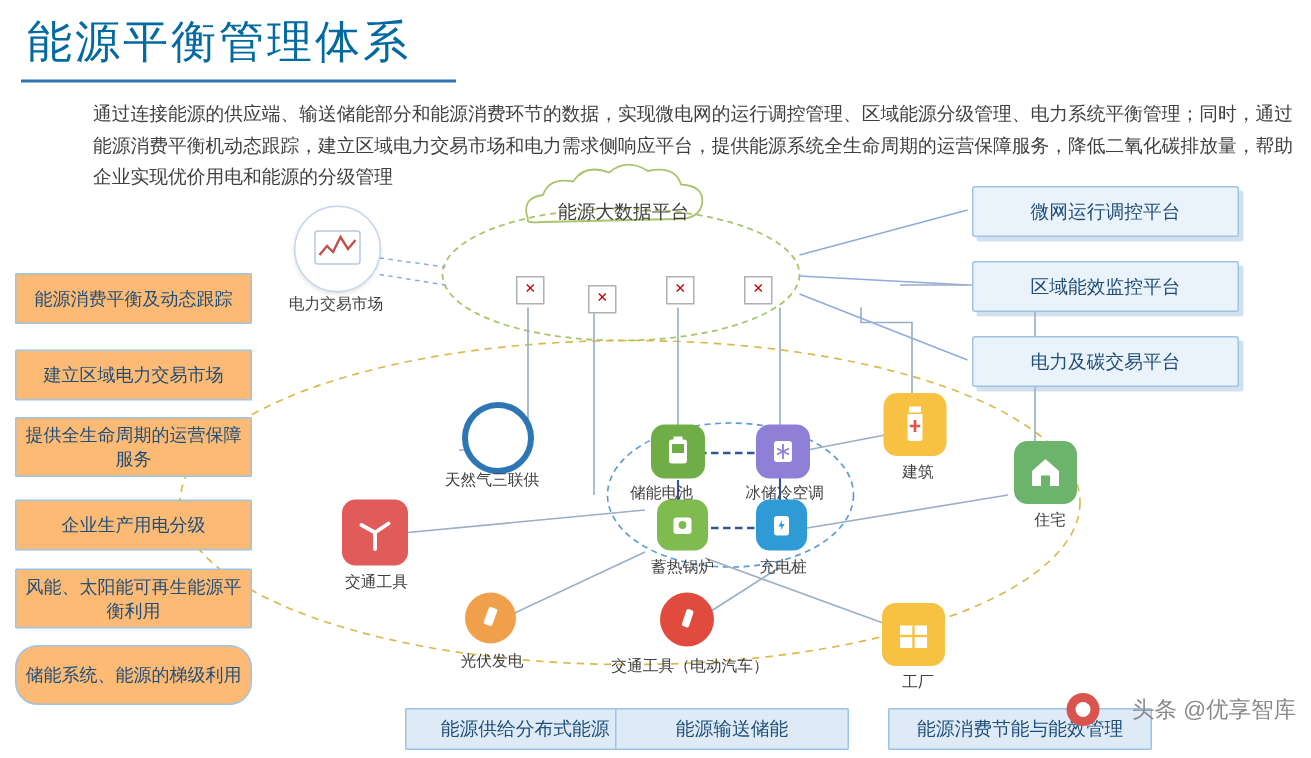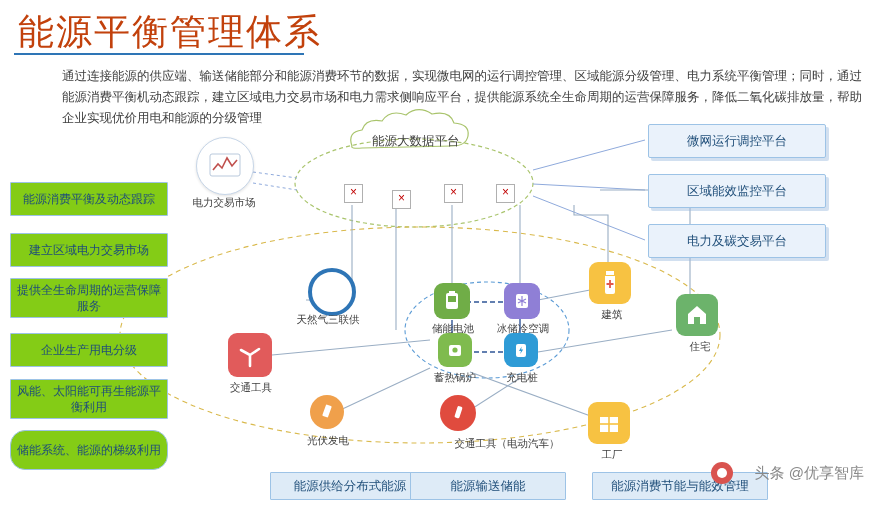--- a/index.html
+++ b/index.html
@@ -1,25 +1,25 @@
 <!DOCTYPE html>
 <html><head>
 <meta charset="utf-8">
 <style>
   html,body{margin:0;padding:0;}
   body{width:874px;height:505px;background:#ffffff;font-family:"Liberation Sans","DejaVu Sans",sans-serif;overflow:hidden;position:relative;}
   #root{position:relative;width:874px;height:505px;}
 
-  .title{position:absolute;left:18px;top:8px;font-size:36px;color:#c2410c;letter-spacing:2px;}
+  .title{position:absolute;left:18px;top:8px;font-size:30px;color:#0369a1;letter-spacing:2px;}
   .title-rule{position:absolute;left:14px;top:53px;width:290px;height:2px;background:#2e75b6;}
 
   .intro{position:absolute;left:62px;top:66px;width:800px;font-size:12.5px;line-height:21px;color:#404040;text-align:justify;}
 
   
-  .lbox{position:absolute;left:10px;width:158px;border:1px solid #9dc3e6;background:#84cc16;color:#1f4e79;
+  .lbox{position:absolute;left:10px;width:158px;border:1px solid #9dc3e6;background:#fdba74;color:#1f4e79;
         font-size:12px;display:flex;align-items:center;justify-content:center;text-align:center;border-radius:1px;line-height:16px;padding:0 4px;box-sizing:border-box;}
 
   
   .rbox{position:absolute;width:178px;height:34px;border:1px solid #9dc3e6;background:#eaf2fb;color:#1f4e79;
         font-size:12.5px;display:flex;align-items:center;justify-content:center;text-align:center;border-radius:2px;
         box-shadow:3px 3px 0 rgba(155,187,221,.45);box-sizing:border-box;}
 
   
   .bbox{position:absolute;top:472px;height:28px;border:1px solid #9dc3e6;background:#deebf7;color:#1f4e79;
         font-size:12.5px;display:flex;align-items:center;justify-content:center;text-align:center;border-radius:1px;box-sizing:border-box;}
@@ -120,21 +120,21 @@
   <div class="node" style="left:308px;top:268px;width:40px;height:40px;border-radius:50%;background:#fff;border:4px solid #2e75b6;"></div>
   <div class="cap" style="left:290px;top:313px;width:76px;">天然气三联供</div>
 
   <div class="node sq" style="left:434px;top:283px;width:36px;height:36px;background:#70ad47;">
     <svg width="22" height="22" viewBox="0 0 22 22">
       <rect x="5" y="3" width="12" height="16" rx="2" fill="#fff"></rect>
       <rect x="8" y="1" width="6" height="3" fill="#fff"></rect>
       <rect x="7" y="6" width="8" height="6" fill="#70ad47"></rect>
     </svg>
   </div>
-  <div class="cap" style="left:424px;top:322px;width:58px;">储能电池</div>
+  <div class="cap" style="left:412px;top:322px;width:58px;">储能电池</div>
 
   <div class="node sq" style="left:504px;top:283px;width:36px;height:36px;background:#8f7fd6;">
     <svg width="22" height="22" viewBox="0 0 22 22">
       <rect x="5" y="4" width="12" height="14" rx="2" fill="#fff"></rect>
       <path d="M11 6 v10 M7 9 l8 4 M15 9 l-8 4" stroke="#8f7fd6" stroke-width="1.2"></path>
     </svg>
   </div>
   <div class="cap" style="left:492px;top:322px;width:62px;">冰储冷空调</div>
 
   <div class="node sq" style="left:438px;top:333px;width:34px;height:34px;background:#7fbb4e;">
@@ -182,21 +182,21 @@
       <rect x="7" y="3" width="6" height="12" rx="1" fill="#fff" transform="rotate(20 10 9)"></rect>
     </svg>
   </div>
   <div class="cap" style="left:300px;top:434px;width:56px;">光伏发电</div>
 
   <div class="node" style="left:440px;top:395px;width:36px;height:36px;border-radius:50%;background:#e04b3e;display:flex;align-items:center;justify-content:center;">
     <svg width="20" height="20" viewBox="0 0 20 20">
       <rect x="8" y="3" width="5" height="12" rx="1.5" fill="#fff" transform="rotate(18 10 9)"></rect>
     </svg>
   </div>
-  <div class="cap" style="left:404px;top:437px;width:112px;margin-left:47px;">交通工具（电动汽车）</div>
+  <div class="cap" style="left:404px;top:437px;width:112px;">交通工具（电动汽车）</div>
 
   <div class="node sq" style="left:588px;top:402px;width:42px;height:42px;background:#f7c242;">
     <svg width="26" height="26" viewBox="0 0 26 26">
       <rect x="4" y="10" width="18" height="12" fill="#fff"></rect>
       <rect x="4" y="7" width="18" height="4" fill="#fff"></rect>
       <path d="M13 7 v15" stroke="#f7c242" stroke-width="1.6"></path>
       <path d="M4 14 h18" stroke="#f7c242" stroke-width="1.6"></path>
     </svg>
   </div>
   <div class="cap" style="left:592px;top:448px;width:40px;">工厂</div>

